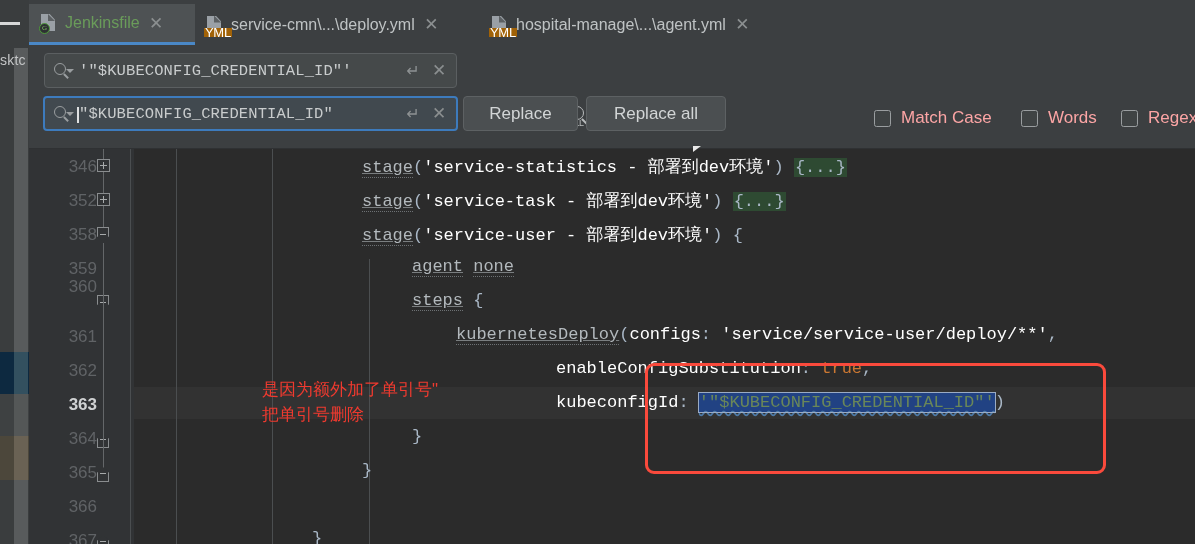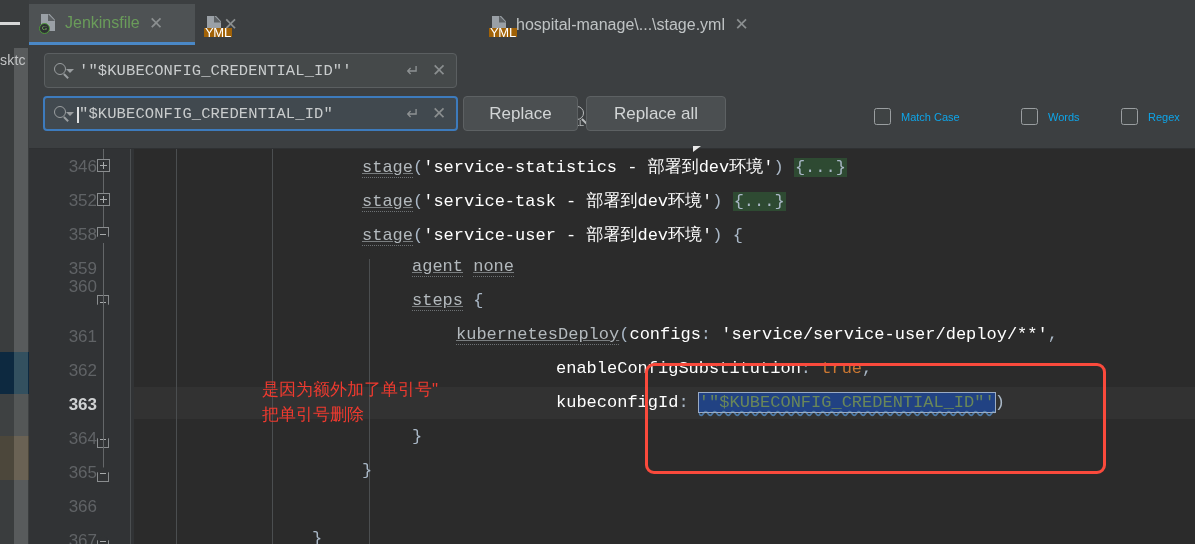--- a/index.html
+++ b/index.html
@@ -334,22 +334,22 @@
     justify-content: center;
     box-sizing: border-box;
     cursor: default;
   }
 
   
   .cbx {
     position: absolute;
     display: flex;
     align-items: center;
-    font-size: 11px;
-    color: #0ea5e9;
+    font-size: 17px;
+    color: #fca5a5;
     white-space: nowrap;
   }
   .cbx .box {
     width: 17px; height: 17px;
     border: 1.5px solid #9a9ea0;
     border-radius: 2.5px;
     box-sizing: border-box;
     margin-right: 10px;
     background: #3f4344;
     flex: none;
@@ -528,30 +528,31 @@
         <span class="tab-label">Jenkinsfile</span>
         <span class="tab-close">✕</span>
       </div>
 
       <div class="tab" style="left:166px; width:285px;">
         <span class="ficon">
           <span class="sheet"></span>
             <span class="fold"></span>
             <span class="badge-yml">YML</span>
         </span>
+        <span class="tab-label">service-cmn\...\deploy.yml</span>
         <span class="tab-close">✕</span>
       </div>
 
       <div class="tab" style="left:451px; width:330px;">
         <span class="ficon">
           <span class="sheet"></span>
             <span class="fold"></span>
             <span class="badge-yml">YML</span>
         </span>
-        <span class="tab-label">hospital-manage\...\stage.yml</span>
+        <span class="tab-label">hospital-manage\...\agent.yml</span>
         <span class="tab-close">✕</span>
       </div>
     </div>
 
     <div class="findpanel">
 
       <div class="field search">
         <span class="mag">
           <span class="ring"></span>
             <span class="hdl"></span>

